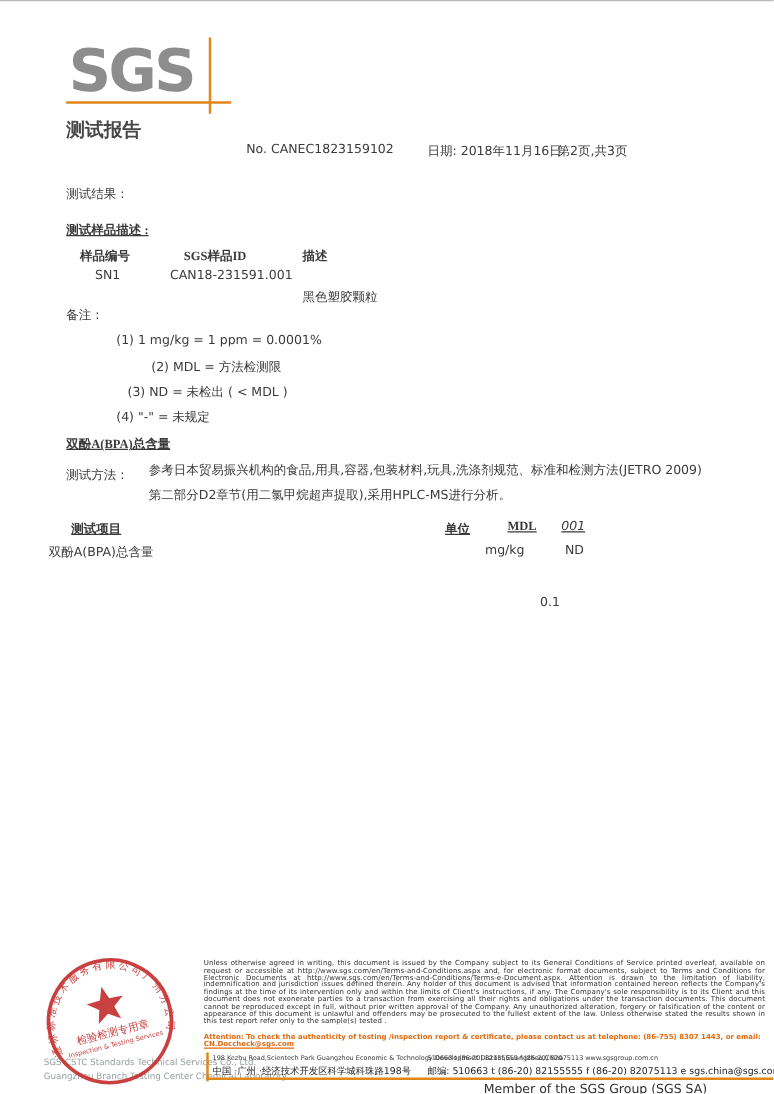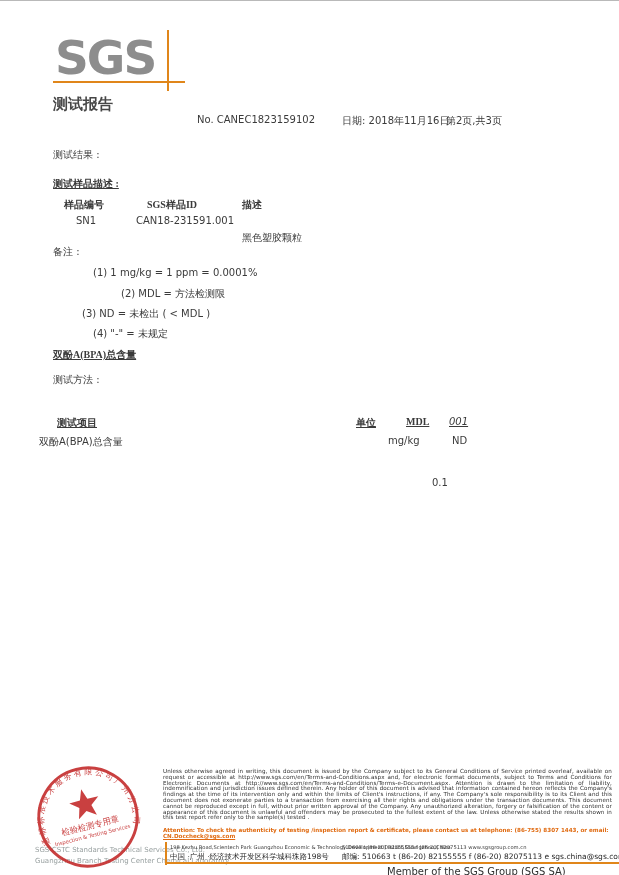--- a/index.html
+++ b/index.html
@@ -53,25 +53,26 @@
   <div class="abs h10 bold" style="left:147px;top:197px;">SGS样品ID</div>
   <div class="abs h10 bold" style="left:242px;top:197px;">描述</div>
 
   <div class="abs h10" style="left:76px;top:214px;">SN1</div>
   <div class="abs h10" style="left:136px;top:214px;">CAN18-231591.001</div>
   <div class="abs h10" style="left:242px;top:214px;margin-top:16px;">黑色塑胶颗粒</div>
 
   <div class="abs h10" style="left:53px;top:244px;">备注 :</div>
   <div class="abs h10" style="left:93px;top:266px;">(1) 1 mg/kg = 1 ppm = 0.0001%</div>
   <div class="abs h10" style="left:97px;top:286px;margin-left:24px;">(2) MDL = 方法检测限</div>
-  <div class="abs h10" style="left:82px;top:306px;">(3) ND = 未检出 ( &lt; MDL )</div>
+  <div class="abs h10" style="left:102px;top:306px;">(3) ND = 未检出 ( &lt; MDL )</div>
   <div class="abs h10" style="left:93px;top:326px;">(4) "-" = 未规定</div>
 
   <div class="abs h10 bold ul" style="left:53px;top:347px;">双酚A(BPA)总含量</div>
   <div class="abs h10" style="left:53px;top:372px;">测试方法 :</div>
+  <div class="abs method" style="left:119px;top:366px;">参考日本贸易振兴机构的食品,用具,容器,包装材料,玩具,洗涤剂规范、标准和检测方法(JETRO 2009)第二部分D2章节(用二氯甲烷超声提取),采用HPLC-MS进行分析。</div>
 
   <div class="abs h10 bold ul" style="left:57px;top:415px;">测试项目</div>
   <div class="abs h10 bold ul" style="left:356px;top:415px;">单位</div>
   <div class="abs h10 bold ul" style="left:406px;top:415px;">MDL</div>
   <div class="abs h10 ul it" style="left:449px;top:415px;">001</div>
 
   <div class="abs h10" style="left:39px;top:434px;">双酚A(BPA)总含量</div>
   <div class="abs h10" style="left:352px;top:434px;padding-left:36px;">mg/kg</div>
   <div class="abs h10" style="left:432px;top:434px;margin-top:42px;">0.1</div>
   <div class="abs h10" style="left:452px;top:434px;">ND</div>

